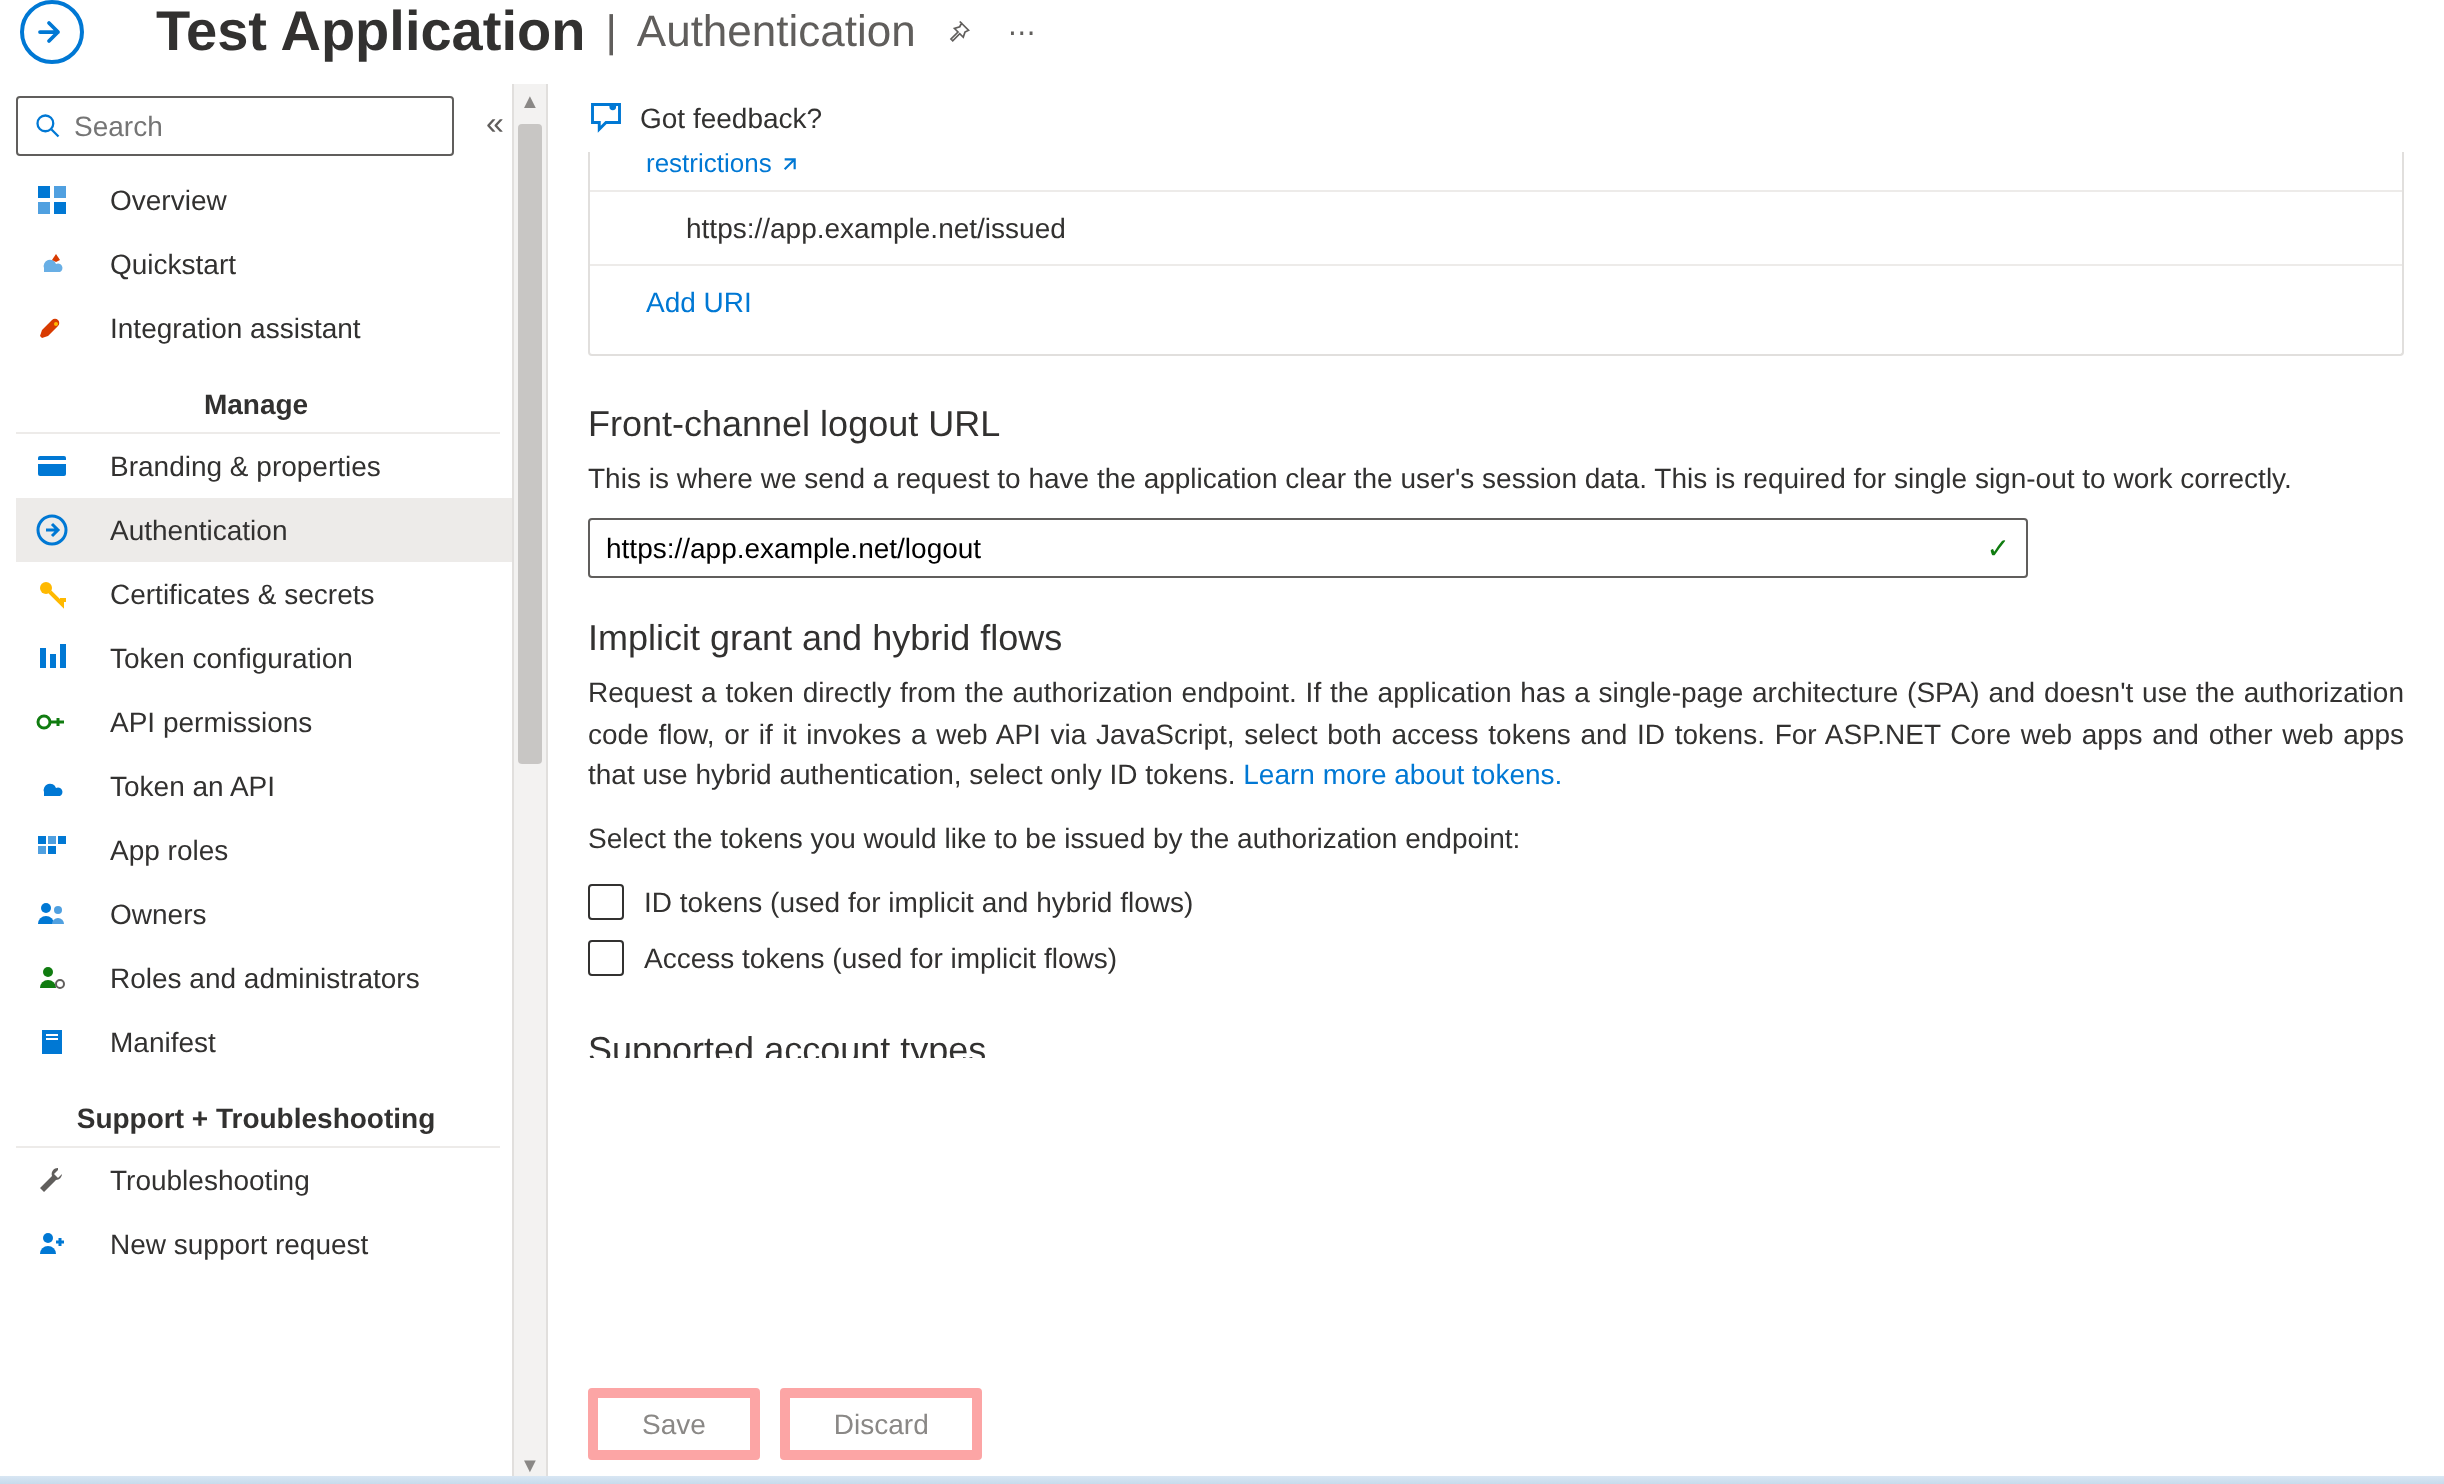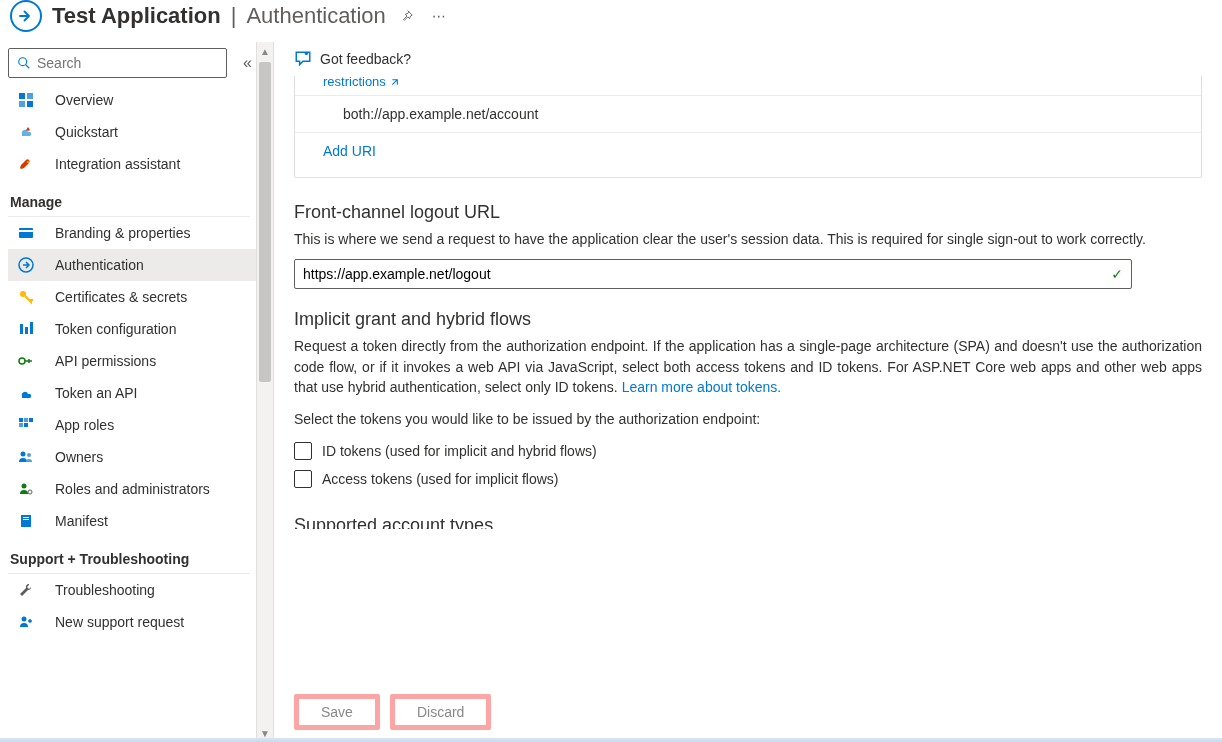--- a/index.html
+++ b/index.html
@@ -2,41 +2,41 @@
 <html><head>
 <meta charset="utf-8">
 <style>
 * { box-sizing: border-box; margin: 0; padding: 0; }
 body { font-family: "Segoe UI", -apple-system, sans-serif; font-size: 14px; color: #323130; background: #fff; overflow: hidden; }
 .page { width: 1222px; height: 742px; display: flex; flex-direction: column; }
 
 
 .header { display: flex; align-items: center; padding: 0 10px 10px 10px; gap: 10px; }
 .header-icon { width: 32px; height: 32px; border: 2px solid #0078d4; border-radius: 50%; display: flex; align-items: center; justify-content: center; color: #0078d4; font-weight: bold; font-size: 18px; }
-.header-title { font-size: 22px; font-weight: 600; }
+.header-title { font-size: 28px; font-weight: 600; margin-left: 26px; }
 .header-sub { font-size: 22px; font-weight: 400; color: #605e5c; }
 .pin-icon, .more-icon { color: #605e5c; cursor: pointer; padding: 4px; }
 .pin-icon svg { width: 14px; height: 14px; }
 
 
 .body { display: flex; flex: 1; min-height: 0; }
 
 
 .sidebar { width: 256px; display: flex; flex-direction: column; padding: 6px 0 6px 8px; }
 .search-row { display: flex; align-items: center; gap: 10px; padding-right: 4px; border-radius: 12px; }
 .search-box { flex: 1; display: flex; align-items: center; border: 1px solid #605e5c; border-radius: 2px; padding: 4px 8px; height: 30px; }
 .search-box svg { width: 14px; height: 14px; color: #0078d4; margin-right: 6px; }
 .search-box input { border: none; outline: none; flex: 1; font-size: 14px; color: #323130; }
 .collapse-btn { color: #605e5c; cursor: pointer; padding: 4px 6px; font-size: 16px; }
 
 .nav { margin-top: 6px; flex: 1; overflow-y: auto; }
 .nav-item { display: flex; align-items: center; gap: 21px; padding: 8px 10px; cursor: pointer; font-size: 14px; }
 .nav-item.active { background: #edebe9; }
 .nav-icon { width: 16px; height: 16px; display: flex; align-items: center; justify-content: center; }
-.nav-section { font-weight: 600; padding: 14px 10px 6px 2px; font-size: 14px; }
+.nav-section { font-weight: 600; padding: 14px 10px 6px 2px; font-size: 14px; text-align: center; }
 .nav-divider { border-top: 1px solid #edebe9; margin: 0 6px 0 0; }
 
 
 .scrollcol { width: 18px; background: #f3f2f1; position: relative; border-left: 1px solid #e1dfdd; border-right: 1px solid #e1dfdd; }
 .scroll-arrow { position: absolute; left: 0; right: 0; height: 18px; display: flex; align-items: center; justify-content: center; color: #8a8886; font-size: 10px; }
 .scroll-arrow.up { top: 0; }
 .scroll-arrow.down { bottom: 0; }
 .thumb { position: absolute; left: 2px; right: 2px; top: 20px; height: 320px; background: #c8c6c4; border-radius: 2px; }
 
 
@@ -47,21 +47,21 @@
 
 .card { border: 1px solid #e1dfdd; border-radius: 2px; padding: 0; margin-bottom: 24px; }
 .card-top-link { color: #0078d4; font-size: 13px; padding: 0 28px; }
 .uri-row { padding: 10px 28px 10px 48px; font-size: 14px; }
 .add-uri { color: #0078d4; padding: 10px 28px 18px 28px; cursor: pointer; font-size: 14px; }
 
 .section-title { font-size: 18px; font-weight: 400; margin: 20px 0 6px 0; color: #323130; }
 .section-desc { font-size: 14px; color: #323130; line-height: 1.45; text-align: justify; margin-bottom: 10px; }
 .link { color: #0078d4; cursor: pointer; }
 
-.input-valid { display: flex; align-items: center; border: 1px solid #605e5c; border-radius: 2px; height: 30px; padding: 0 8px; width: 838px; }
+.input-valid { display: flex; align-items: center; border: 1px solid #605e5c; border-radius: 2px; height: 30px; padding: 0 8px; width: 720px; }
 .input-valid input { border: none; outline: none; flex: 1; font-size: 14px; }
 .check { color: #107c10; font-size: 14px; }
 
 .prompt-line { font-size: 14px; margin: 14px 0 10px 0; }
 .checkbox-row { display: flex; align-items: center; gap: 10px; padding: 5px 0; font-size: 14px; }
 .checkbox-box { width: 18px; height: 18px; border: 1px solid #323130; border-radius: 2px; cursor: pointer; }
 
 .cutoff { font-size: 18px; color: #323130; margin-top: 22px; position: relative; height: 14px; overflow: hidden; }
 
 .footer { display: flex; gap: 10px; padding: 12px 20px; border-top: 0; }
@@ -283,21 +283,21 @@
 
       <div class="content">
         <div class="card" style="border-top:none; margin-top:-2px;">
           <div class="card-top-link">
             <span>restrictions</span>
             <svg style="display:inline-block;vertical-align:middle" viewBox="0 0 12 12" width="10" height="10">
                 <path d="M4 2h6v6M10 2L4 8" stroke="#0078d4" stroke-width="1.3" fill="none"></path>
               </svg>
           </div>
           <div style="border-top:1px solid #edebe9; margin-top:6px;"></div>
-          <div class="uri-row">both://app.example.net/account</div>
+          <div class="uri-row">https://app.example.net/issued</div>
           <div style="border-top:1px solid #edebe9;"></div>
           <div class="add-uri">Add URI</div>
         </div>
 
         <div class="section-title">Front-channel logout URL</div>
         <div class="section-desc">This is where we send a request to have the application clear the user's session data. This is required for single sign-out to work correctly.</div>
         <div class="input-valid">
           <input value="https://app.example.net/logout" style="">
           <span class="check">✓</span>
         </div>

